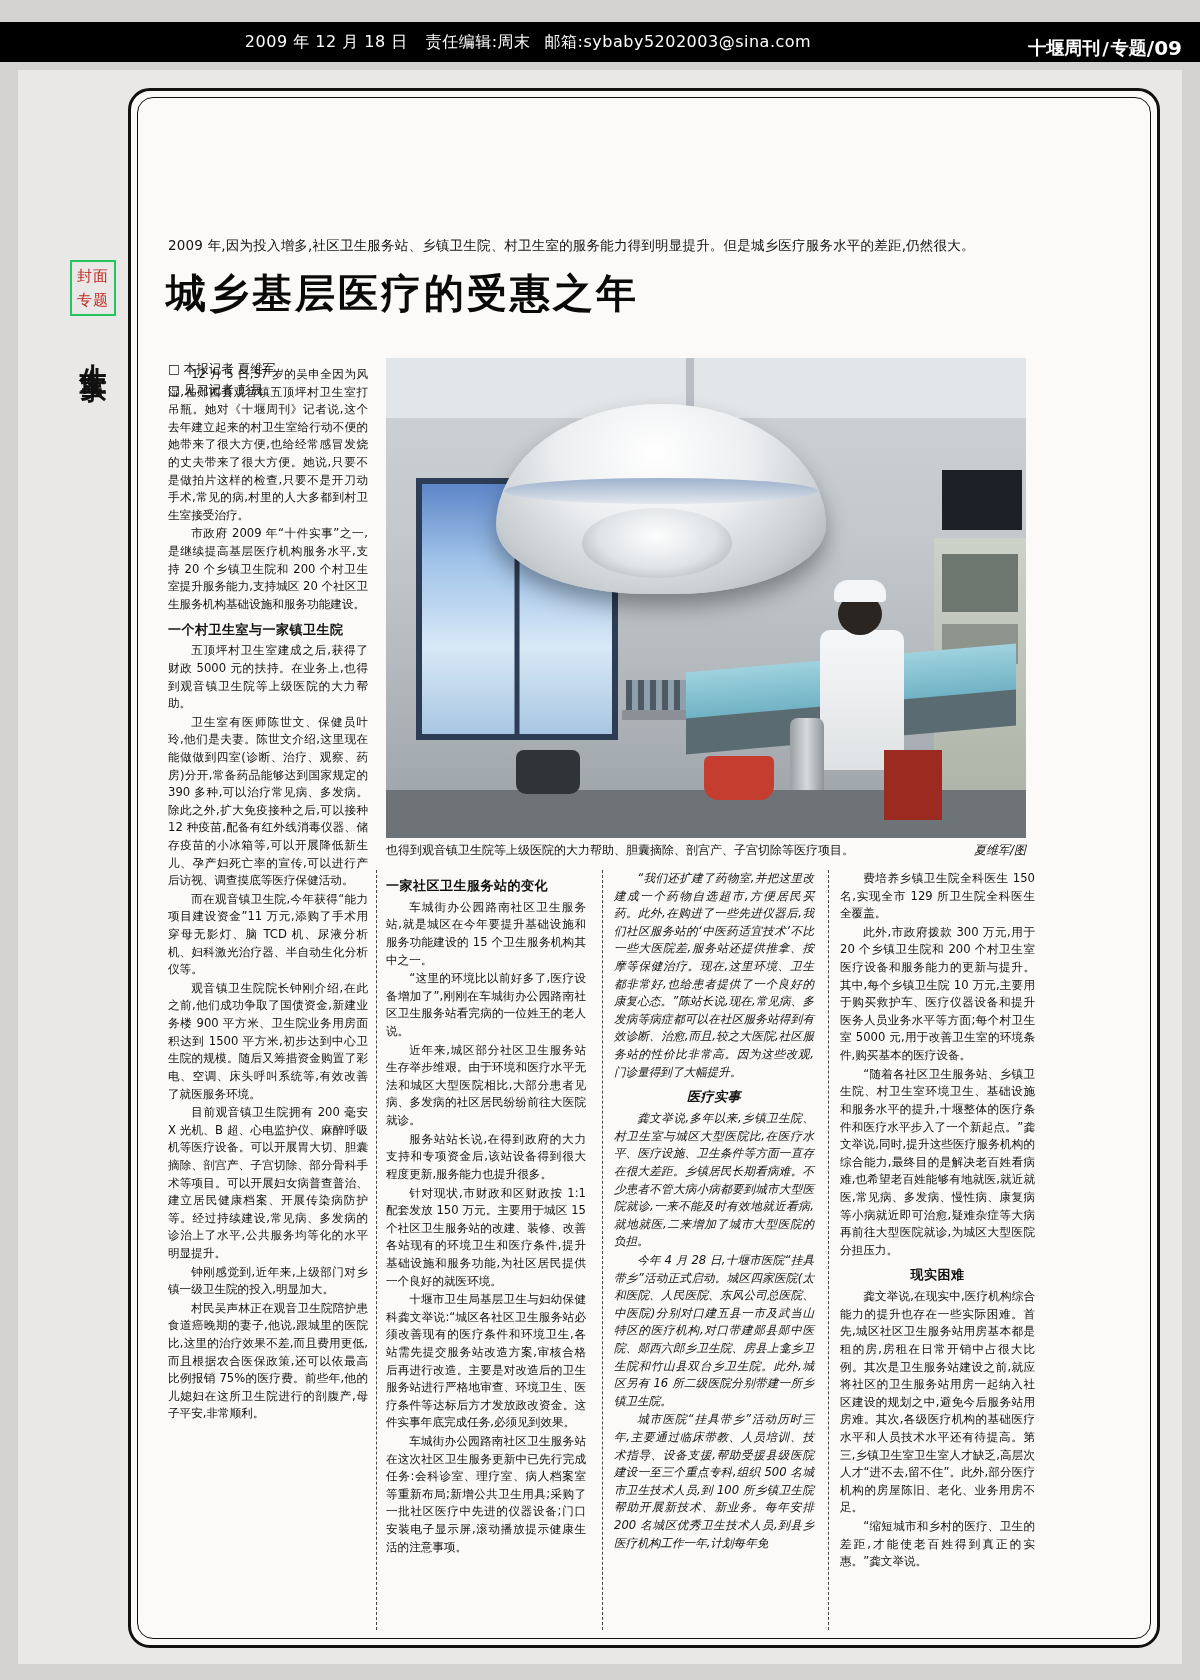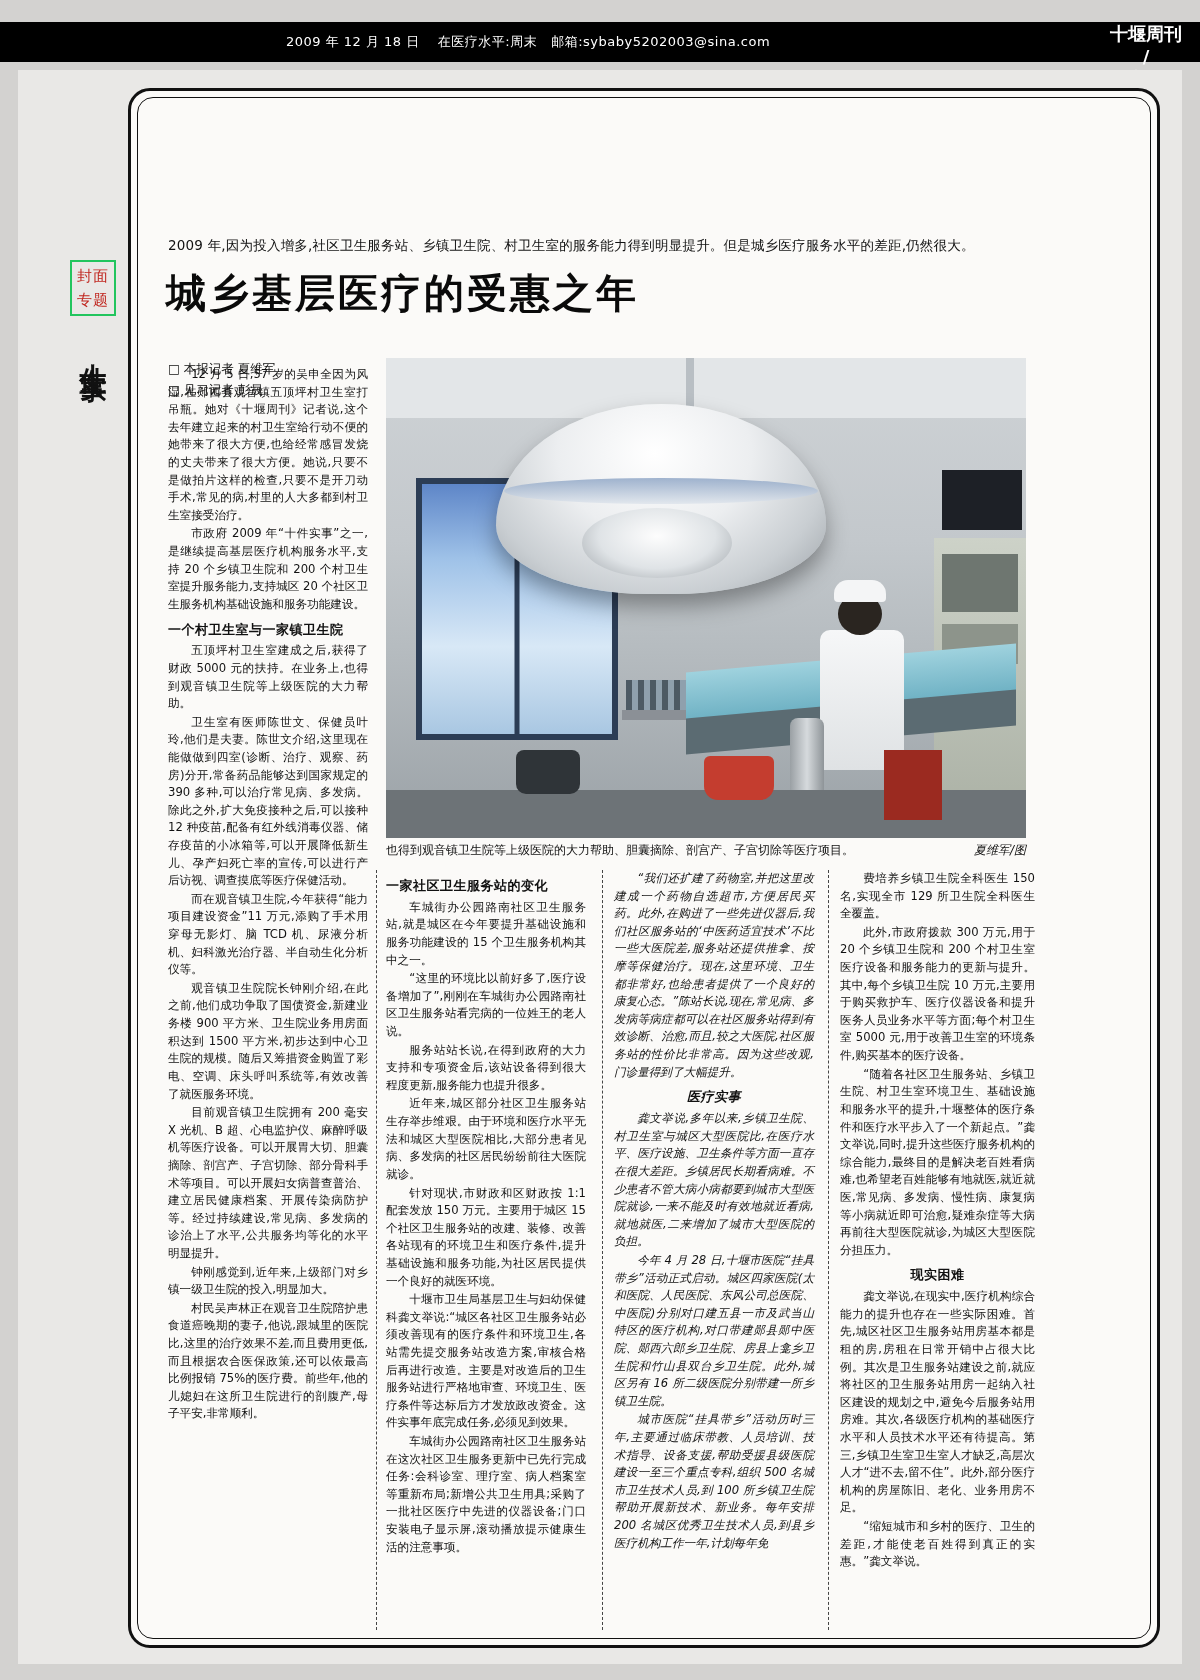--- a/index.html
+++ b/index.html
@@ -14,26 +14,26 @@
     background:#d3d2d0;
   }
   
   .topbar{
     position:absolute;left:0;top:22px;width:1200px;height:40px;
     background:#000;color:#fff;
   }
   .topbar-inner{
     position:absolute;left:0;top:0;width:1056px;height:40px;
     display:flex;align-items:center;justify-content:center;
-    font-size:13px;letter-spacing:.5px;
+    font-size:16px;letter-spacing:.5px;
   }
   .topbar-inner span{white-space:nowrap;}
   .topbar-right{
     position:absolute;right:18px;top:0;height:52px;display:flex;align-items:center;
-    font-size:18px;font-weight:bold;flex-direction:column;
+    font-size:18px;font-weight:bold;
   }
   .topbar-right .sep{margin:0 2px;}
   .topbar-right .num{font-size:20px;}
   
   .paper{
     position:absolute;left:18px;top:70px;width:1164px;height:1594px;
     background:#e9e8e6;
   }
   .sheet{
     position:absolute;left:110px;top:18px;width:1032px;height:1560px;
@@ -152,21 +152,21 @@
 </style>
 </head>
 <body>
 
 <div class="page">
 
   <div class="topbar">
     <div class="topbar-inner">
       <span>2009 年 12 月 18 日</span>
       <span style="width:18px;"></span>
-      <span>在医疗水平:周末</span>
+      <span>责任编辑:周末</span>
       <span style="width:14px;"></span>
       <span>邮箱:sybaby5202003@sina.com</span>
     </div>
     <div class="topbar-right">
       <span>十堰周刊</span>
       <span class="sep">/</span>
       <span>专题</span>
       <span class="num">/09</span>
     </div>
   </div>
@@ -238,22 +238,22 @@
       <p>观音镇卫生院院长钟刚介绍,在此之前,他们成功争取了国债资金,新建业务楼 900 平方米、卫生院业务用房面积达到 1500 平方米,初步达到中心卫生院的规模。随后又筹措资金购置了彩电、空调、床头呼叫系统等,有效改善了就医服务环境。</p>
       <p>目前观音镇卫生院拥有 200 毫安 X 光机、B 超、心电监护仪、麻醉呼吸机等医疗设备。可以开展胃大切、胆囊摘除、剖宫产、子宫切除、部分骨科手术等项目。可以开展妇女病普查普治、建立居民健康档案、开展传染病防护等。经过持续建设,常见病、多发病的诊治上了水平,公共服务均等化的水平明显提升。</p>
       <p>钟刚感觉到,近年来,上级部门对乡镇一级卫生院的投入,明显加大。</p>
       <p>村民吴声林正在观音卫生院陪护患食道癌晚期的妻子,他说,跟城里的医院比,这里的治疗效果不差,而且费用更低,而且根据农合医保政策,还可以依最高比例报销 75%的医疗费。前些年,他的儿媳妇在这所卫生院进行的剖腹产,母子平安,非常顺利。</p>
     </div>
 
     <div class="col" id="col2">
       <h3>一家社区卫生服务站的变化</h3>
       <p>车城街办公园路南社区卫生服务站,就是城区在今年要提升基础设施和服务功能建设的 15 个卫生服务机构其中之一。</p>
       <p>“这里的环境比以前好多了,医疗设备增加了”,刚刚在车城街办公园路南社区卫生服务站看完病的一位姓王的老人说。</p>
+      <p>近年来,城区部分社区卫生服务站生存举步维艰。由于环境和医疗水平无法和城区大型医院相比,大部分患者见病、多发病的社区居民纷纷前往大医院就诊。</p>
       <p>服务站站长说,在得到政府的大力支持和专项资金后,该站设备得到很大程度更新,服务能力也提升很多。</p>
-      <p>近年来,城区部分社区卫生服务站生存举步维艰。由于环境和医疗水平无法和城区大型医院相比,大部分患者见病、多发病的社区居民纷纷前往大医院就诊。</p>
       <p>针对现状,市财政和区财政按 1:1 配套发放 150 万元。主要用于城区 15 个社区卫生服务站的改建、装修、改善各站现有的环境卫生和医疗条件,提升基础设施和服务功能,为社区居民提供一个良好的就医环境。</p>
       <p>十堰市卫生局基层卫生与妇幼保健科龚文举说:“城区各社区卫生服务站必须改善现有的医疗条件和环境卫生,各站需先提交服务站改造方案,审核合格后再进行改造。主要是对改造后的卫生服务站进行严格地审查、环境卫生、医疗条件等达标后方才发放政改资金。这件实事年底完成任务,必须见到效果。</p>
       <p>车城街办公园路南社区卫生服务站在这次社区卫生服务更新中已先行完成任务:会科诊室、理疗室、病人档案室等重新布局;新增公共卫生用具;采购了一批社区医疗中先进的仪器设备;门口安装电子显示屏,滚动播放提示健康生活的注意事项。</p>
     </div>
 
     <div class="col" id="col3">
       <p>“我们还扩建了药物室,并把这里改建成一个药物自选超市,方便居民买药。此外,在购进了一些先进仪器后,我们社区服务站的‘中医药适宜技术’不比一些大医院差,服务站还提供推拿、按摩等保健治疗。现在,这里环境、卫生都非常好,也给患者提供了一个良好的康复心态。”陈站长说,现在,常见病、多发病等病症都可以在社区服务站得到有效诊断、治愈,而且,较之大医院,社区服务站的性价比非常高。因为这些改观,门诊量得到了大幅提升。</p>
       <h3 class="center">医疗实事</h3>
       <p>龚文举说,多年以来,乡镇卫生院、村卫生室与城区大型医院比,在医疗水平、医疗设施、卫生条件等方面一直存在很大差距。乡镇居民长期看病难。不少患者不管大病小病都要到城市大型医院就诊,一来不能及时有效地就近看病,就地就医,二来增加了城市大型医院的负担。</p>
       <p>今年 4 月 28 日,十堰市医院“挂具带乡”活动正式启动。城区四家医院(太和医院、人民医院、东风公司总医院、中医院)分别对口建五县一市及武当山特区的医疗机构,对口带建郧县郧中医院、郧西六郎乡卫生院、房县上龛乡卫生院和竹山县双台乡卫生院。此外,城区另有 16 所二级医院分别带建一所乡镇卫生院。</p>

